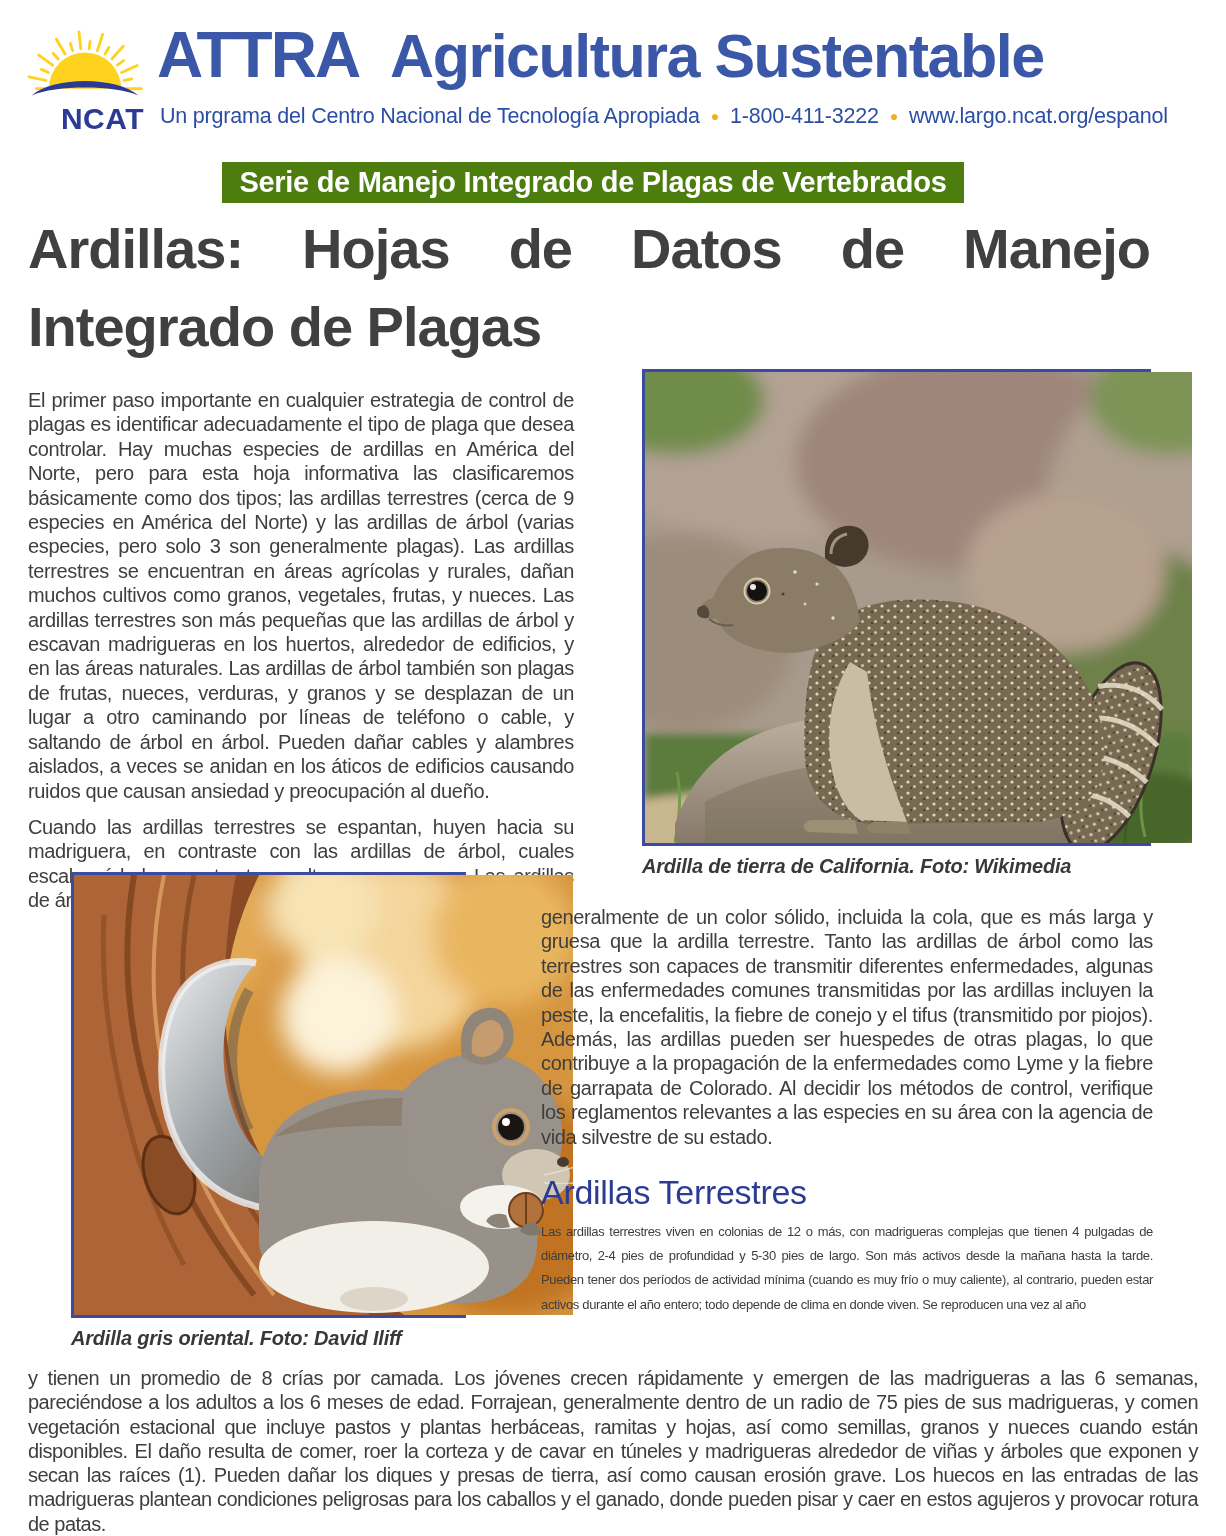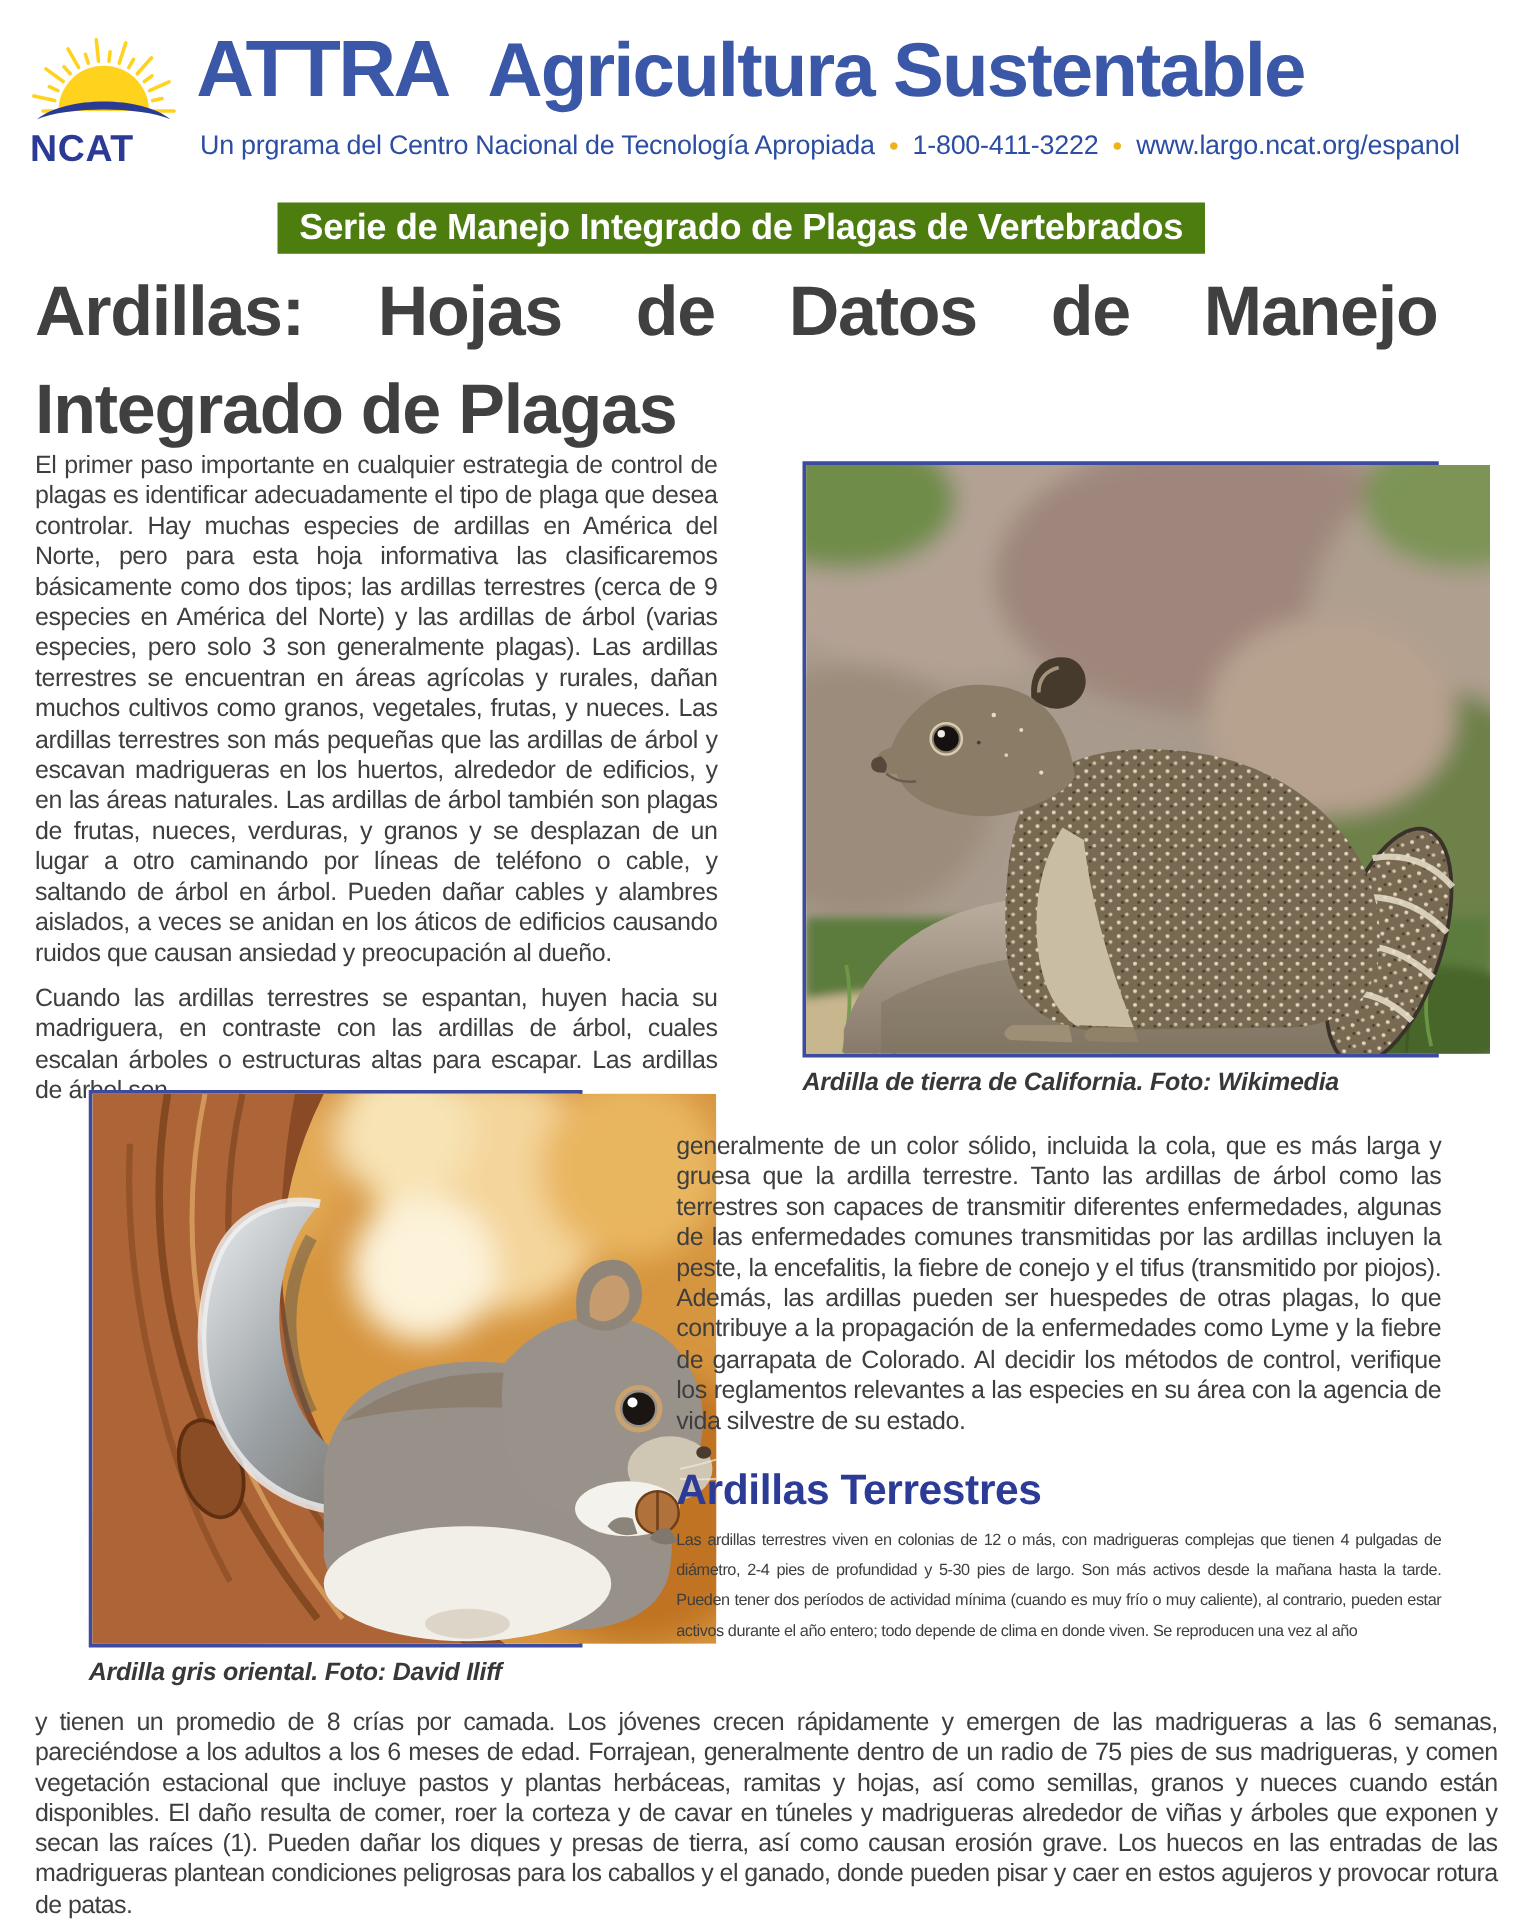--- a/index.html
+++ b/index.html
@@ -4,42 +4,42 @@
 <style>
   * { margin:0; padding:0; box-sizing:border-box; }
   html,body { background:#e8e8e8; }
   .page {
     position:relative; width:1226px; height:1536px; margin:0 auto;
     background:#ffffff; overflow:hidden;
     font-family:"Liberation Sans","DejaVu Sans",sans-serif;
     color:#3e3e3e;
   }
   
-  .logo-wrap { position:absolute; left:24px; top:22px; width:120px; text-align:left; }
+  .logo-wrap { position:absolute; left:24px; top:22px; width:120px; text-align:right; }
   .logo-org { font-size:30px; font-weight:700; color:#2b3a94; letter-spacing:0.5px; margin-top:-6px; }
   .brand { position:absolute; left:157px; top:18px; display:flex; align-items:baseline; gap:31px; color:#3a57a8; white-space:nowrap; }
   .brand-attra { font-size:64px; font-weight:800; letter-spacing:-2px; }
   .brand-rest  { font-size:61px; font-weight:700; letter-spacing:-1.5px; }
   .tagline { position:absolute; left:160px; top:104px; font-size:21.5px; color:#2b4da3; white-space:nowrap; letter-spacing:-0.2px; }
   .tagline .dot { color:#eeb21b; font-size:14px; padding:0 11px; vertical-align:2px; }
   
   .series-banner {
     position:absolute; left:222px; top:162px; width:742px; height:41px;
     background:#4d7c0f; color:#ffffff; font-size:29px; font-weight:700;
     text-align:center; line-height:41px; letter-spacing:-0.3px; white-space:nowrap;
   }
   .page-title { position:absolute; left:28px; top:210px; width:1122px; color:#404040; font-weight:700; font-size:56px; line-height:78px; letter-spacing:-1px; }
   .page-title .l1 { text-align:justify; text-align-last:justify; }
   
   .body-text { font-size:20px; line-height:24.4px; letter-spacing:-0.35px; text-align:justify; color:#3e3e3e; }
-  .col-left { position:absolute; left:28px; top:360px; width:546px; }
+  .col-left { position:absolute; left:28px; top:388px; width:546px; }
   .col-left p + p { margin-top:12px; }
   .col-right { position:absolute; left:541px; top:905px; width:612px; }
   .col-right .p2 { font-size:13px; line-height:24.2px; }
-  .section-heading { font-size:34px; font-weight:700; color:#2c3b96; letter-spacing:-0.3px; margin:25px 0 10px 0; line-height:36px; text-align:left; }
+  .section-heading { font-size:34px; font-weight:400; color:#2c3b96; letter-spacing:-0.3px; margin:25px 0 10px 0; line-height:36px; text-align:left; }
   .bottom-para { position:absolute; left:28px; top:1366px; width:1170px; font-size:20px; line-height:24.3px; letter-spacing:-0.5px; text-align:justify; }
   
   figure { position:absolute;padding-left:44px; }
   .fig-right { left:598px; top:369px; width:553px; }
   .fig-left  { left:27px;  top:872px; width:439px; }
   .frame { border:3px solid #3c4aa0; font-size:0; background:#fff; }
   figcaption { margin-top:9px; font-size:20px; font-weight:700; font-style:italic; color:#383838; letter-spacing:-0.2px; }
 </style>
 </head>
 <body>

